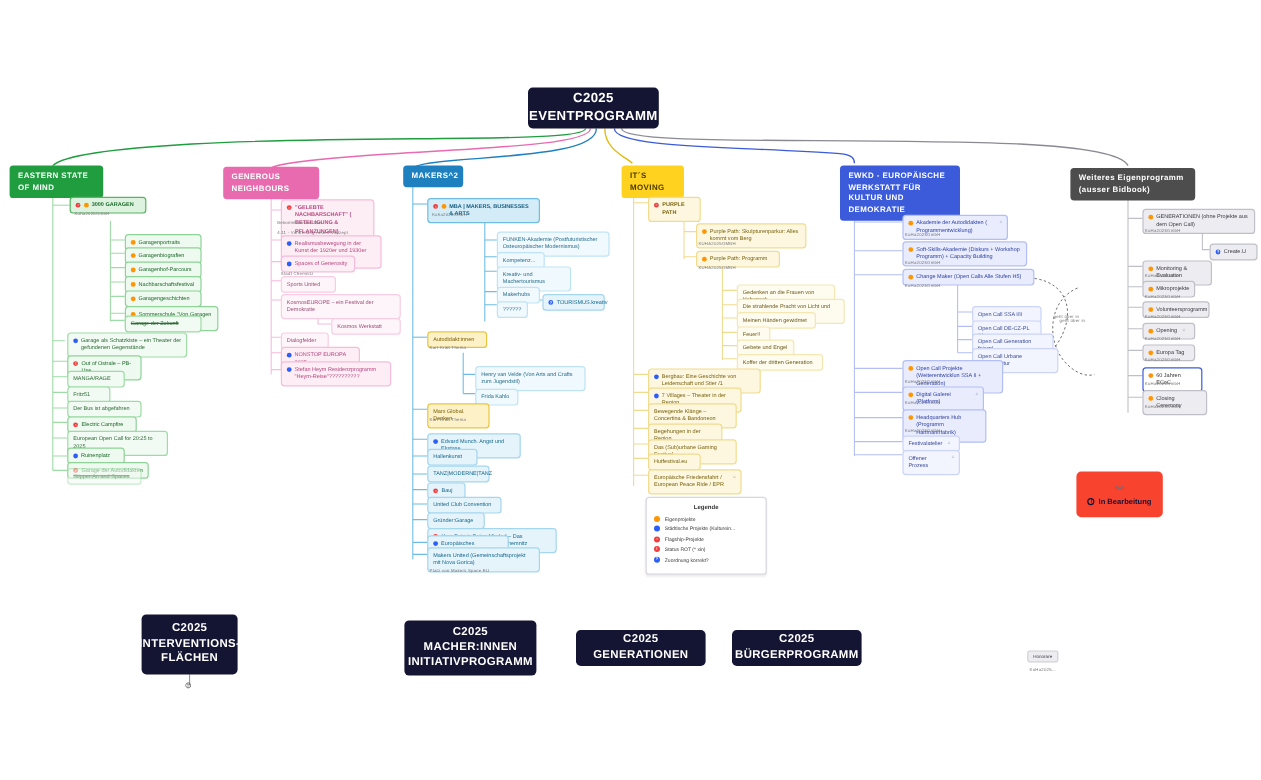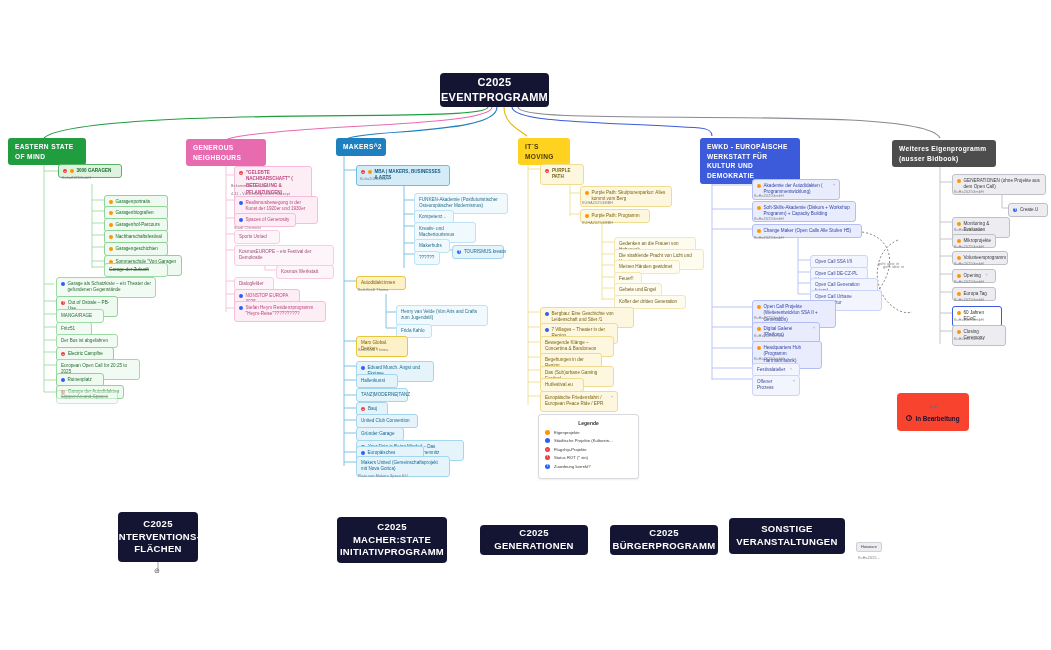--- a/index.html
+++ b/index.html
@@ -581,43 +581,37 @@
       <div>C2025</div>
       <div>INTERVENTIONS-</div>
       <div>FLÄCHEN</div>
     </div>
   </div>
   <div class="hand" style="left:154px;top:567px;">⊜</div>
 
   <div class="node dark bottombox" style="left:337px;top:517px;width:110px;height:46px;">
     <div>
       <div>C2025</div>
-      <div>MACHER:STATE</div>
+      <div>MACHER:INNEN</div>
       <div>INITIATIVPROGRAMM</div>
     </div>
   </div>
 
   <div class="node dark bottombox" style="left:480px;top:525px;width:108px;height:30px;">
     <div>
       <div>C2025</div>
       <div>GENERATIONEN</div>
     </div>
   </div>
 
   <div class="node dark bottombox" style="left:610px;top:525px;width:108px;height:30px;">
     <div>
       <div>C2025</div>
       <div>BÜRGERPROGRAMM</div>
     </div>
   </div>
 
-  <div class="node dark bottombox" style="left:729px;top:518px;width:116px;height:36px;">
-    <div>
-      <div>SONSTIGE</div>
-      <div>VERANSTALTUNGEN</div>
-    </div>
-  </div>
 
   <div class="mini-gray" style="left:856px;top:542px;">
     <span>Honorare</span>
   </div>
   <div class="caption" style="left:858px;top:556px;">KuHa2025...</div>
 </div>
 
 </body></html>

